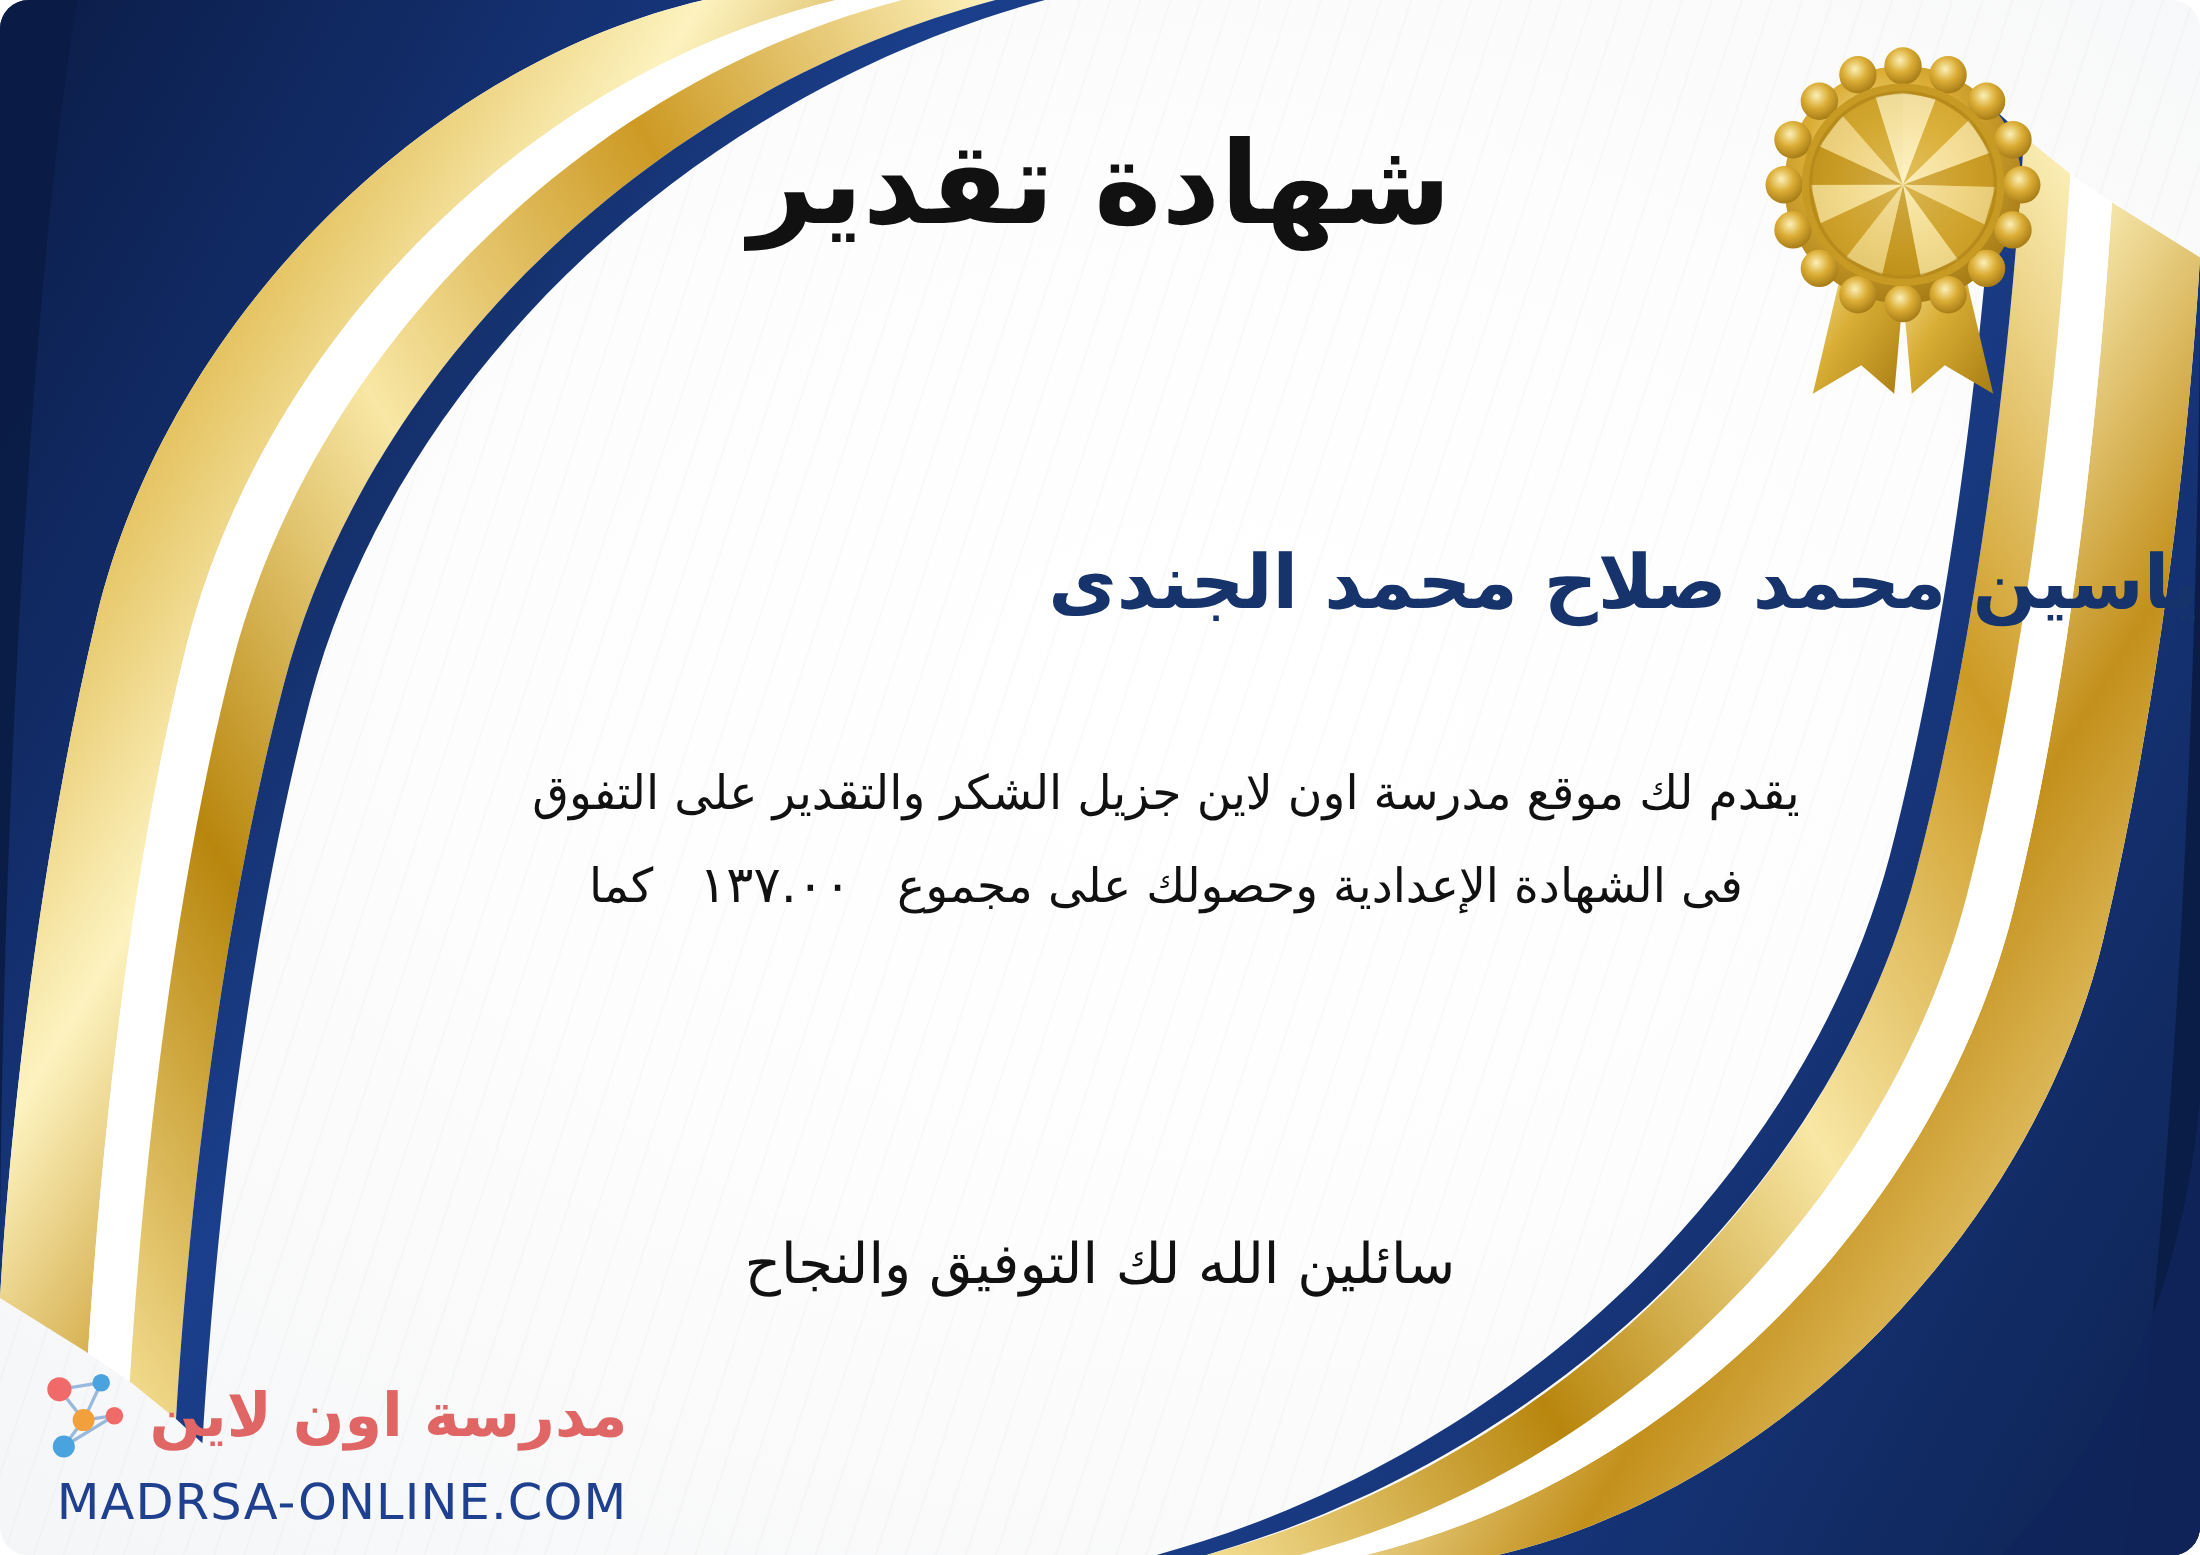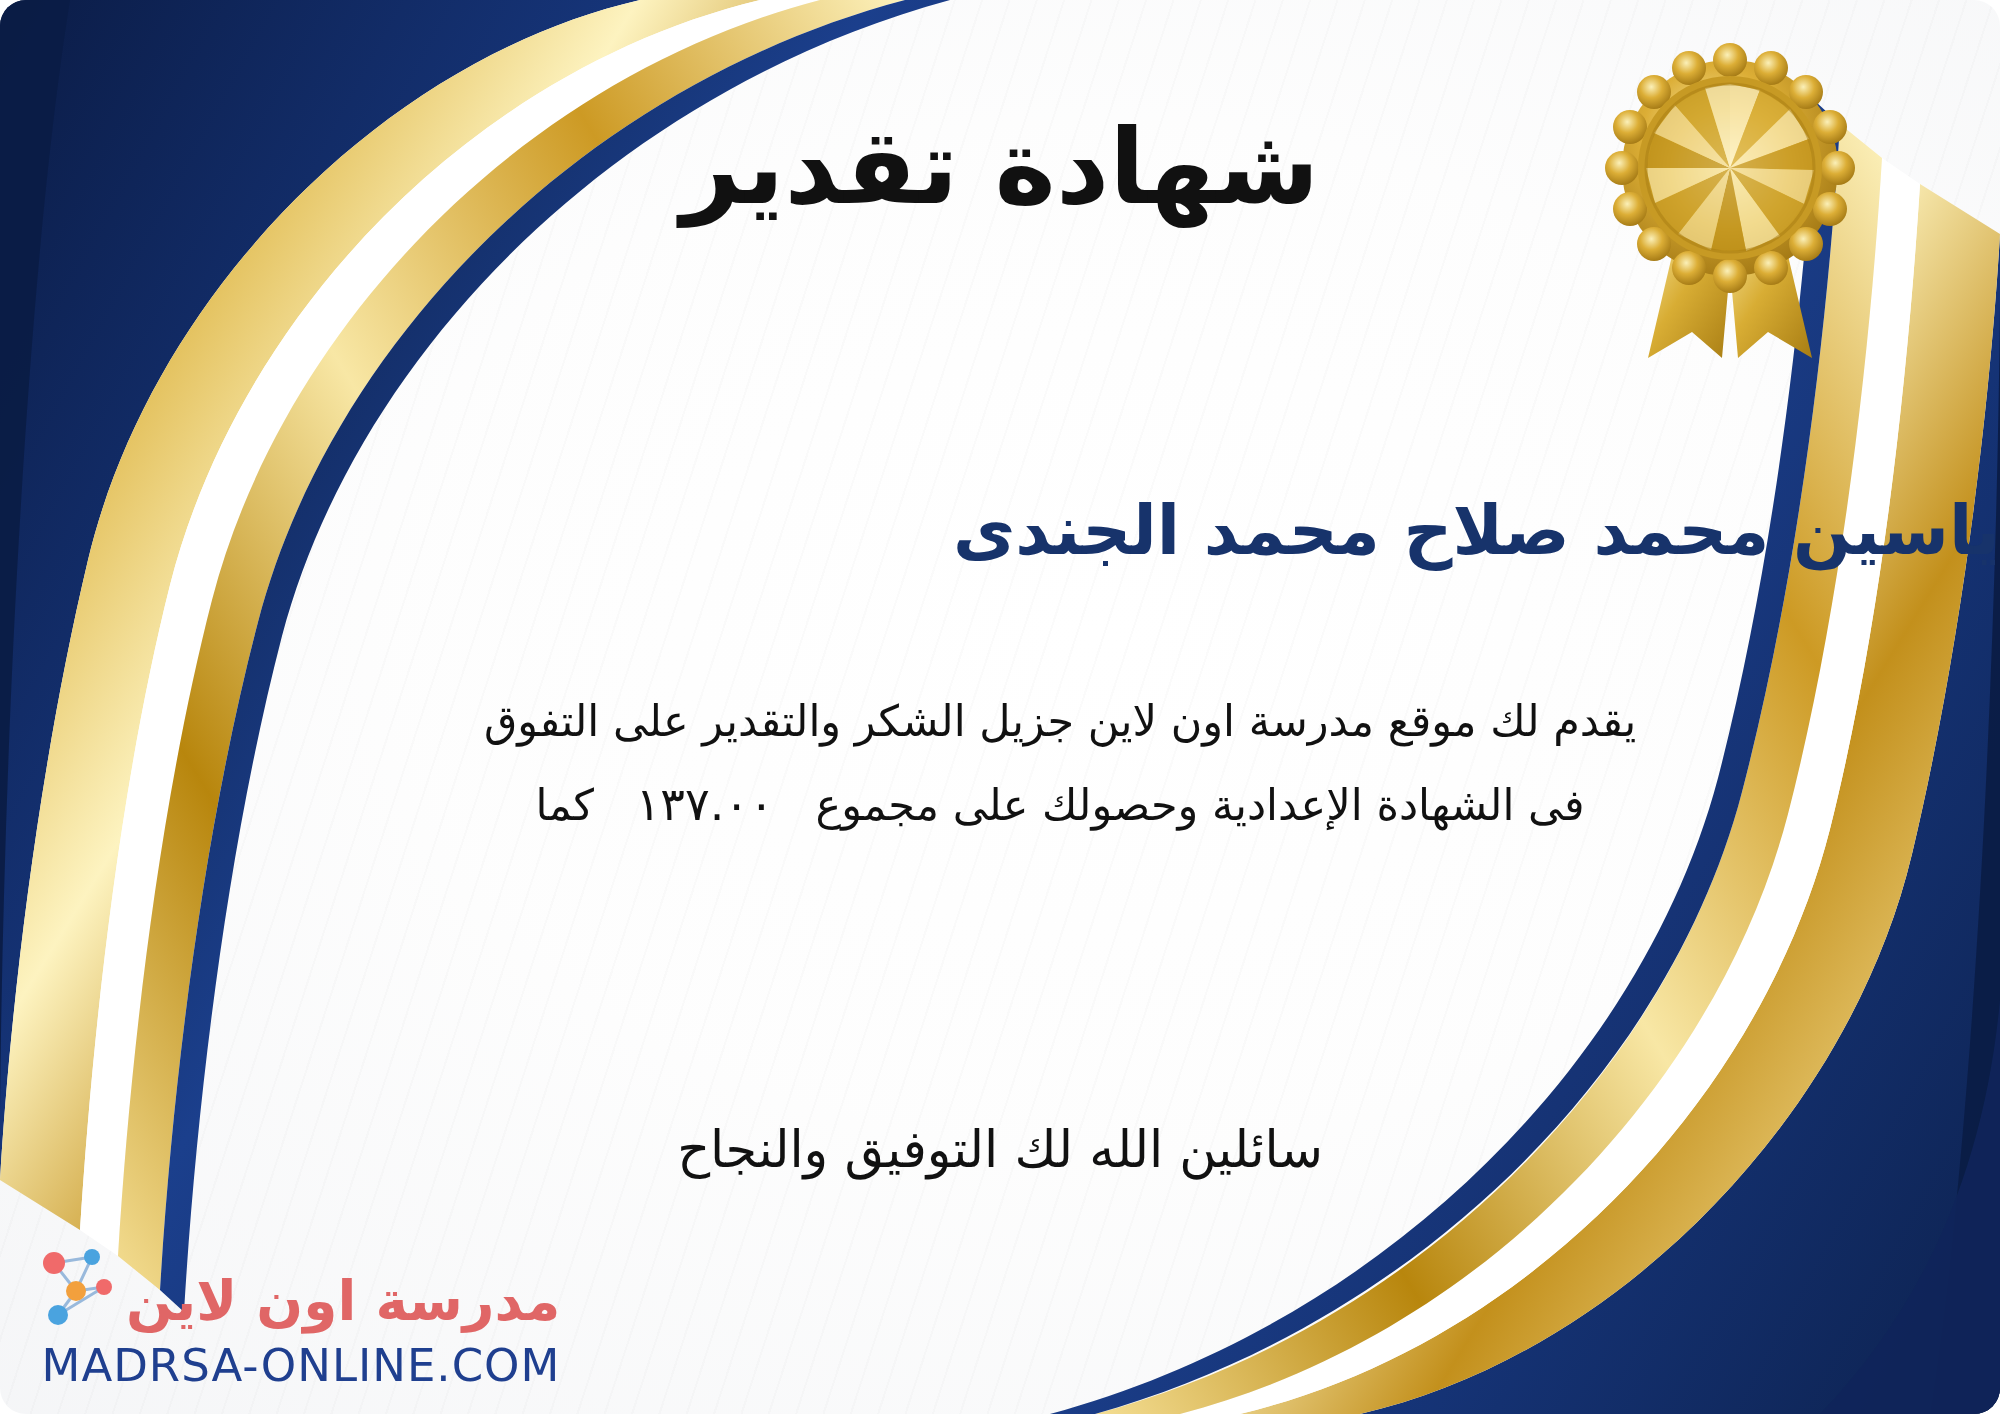--- a/index.html
+++ b/index.html
@@ -133,22 +133,22 @@
     left: 30px;
     bottom: 22px;
     z-index: 7;
     display: flex;
     flex-direction: column;
     align-items: flex-start;
     direction: rtl;
   }
   .brand-row {
     display: flex;
-    align-items: flex-end;
-    gap: 4px;
+    align-items: center;
+    gap: 14px;
   }
   .brand-name {
     font-size: 55px;
     font-weight: 700;
     color: #e06666;
     line-height: 1;
     letter-spacing: 0px;
   }
   .brand-url {
     margin-top: 10px;

